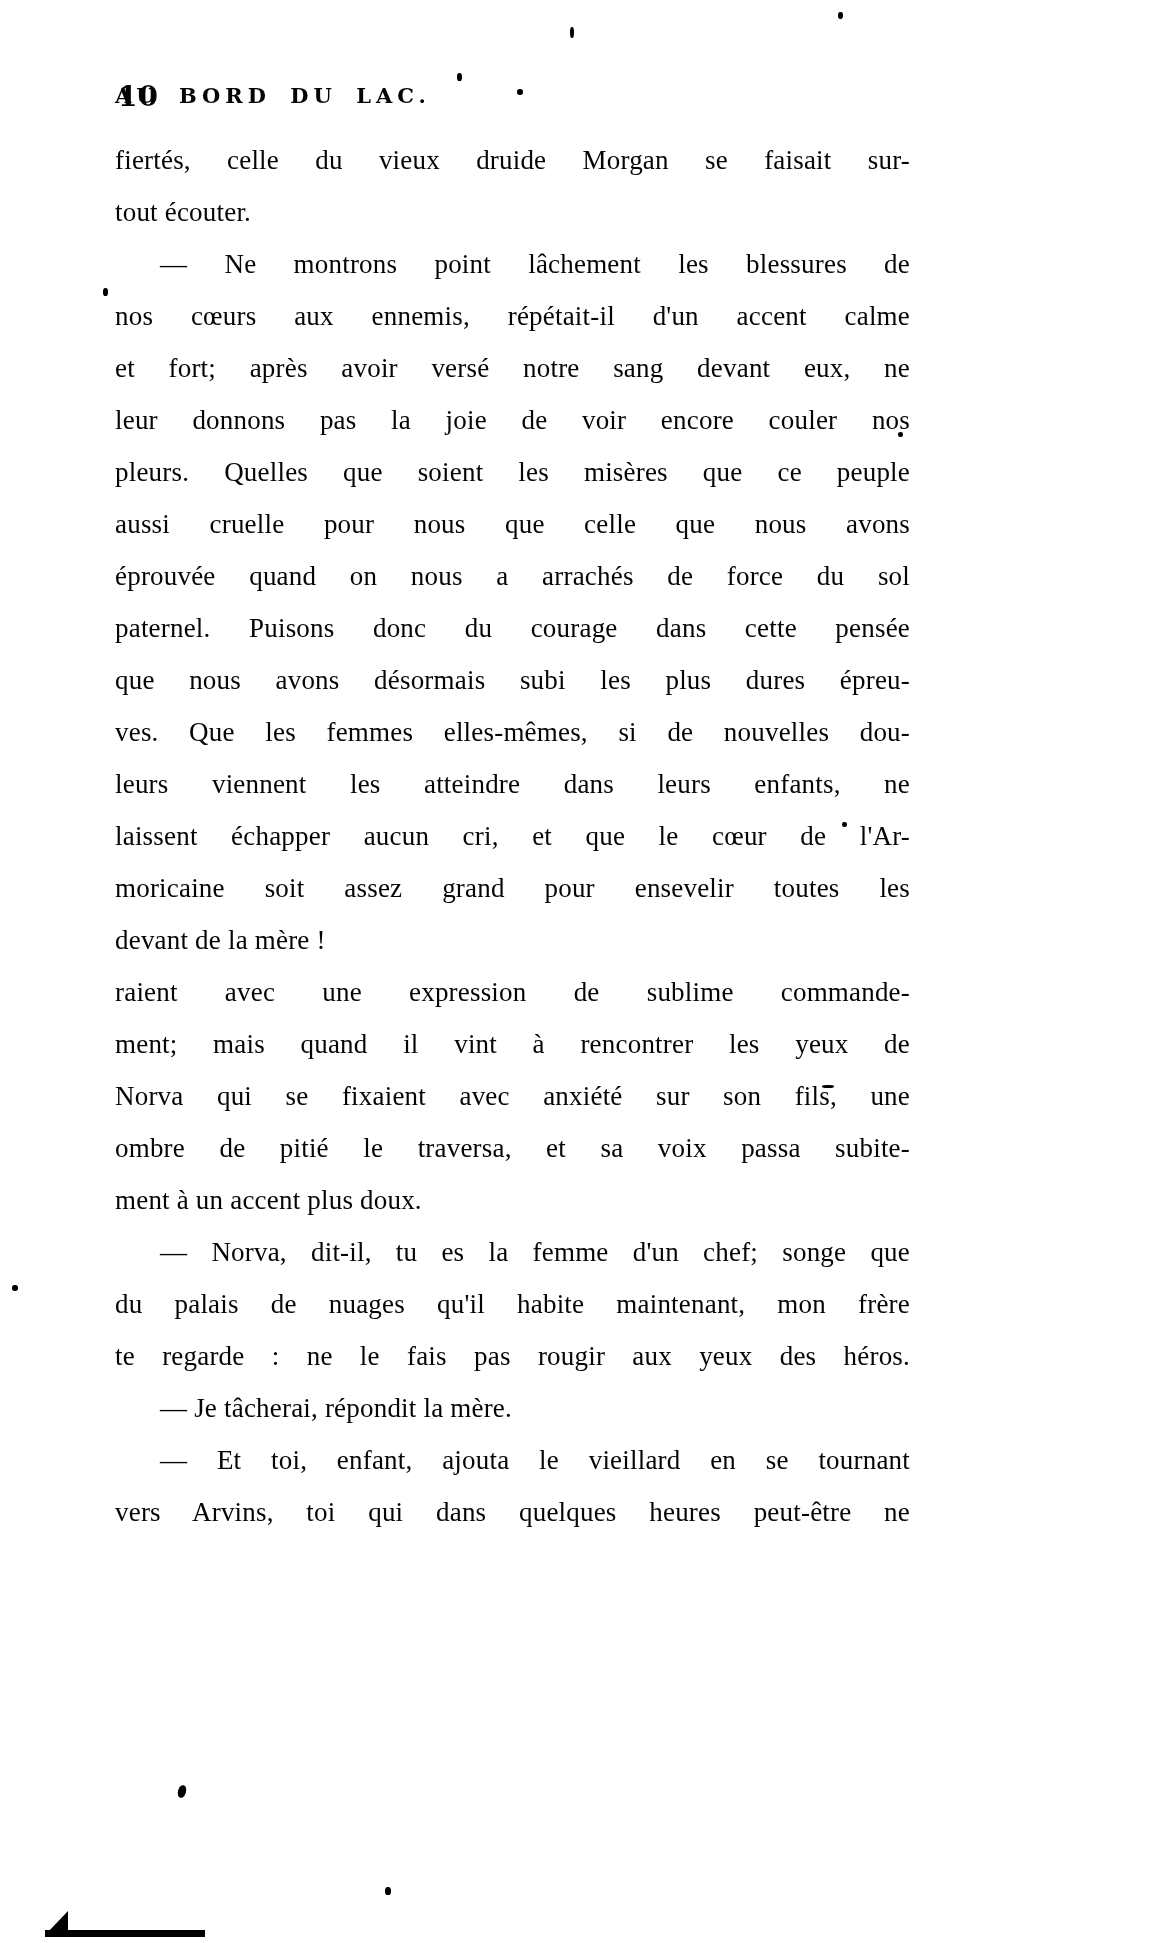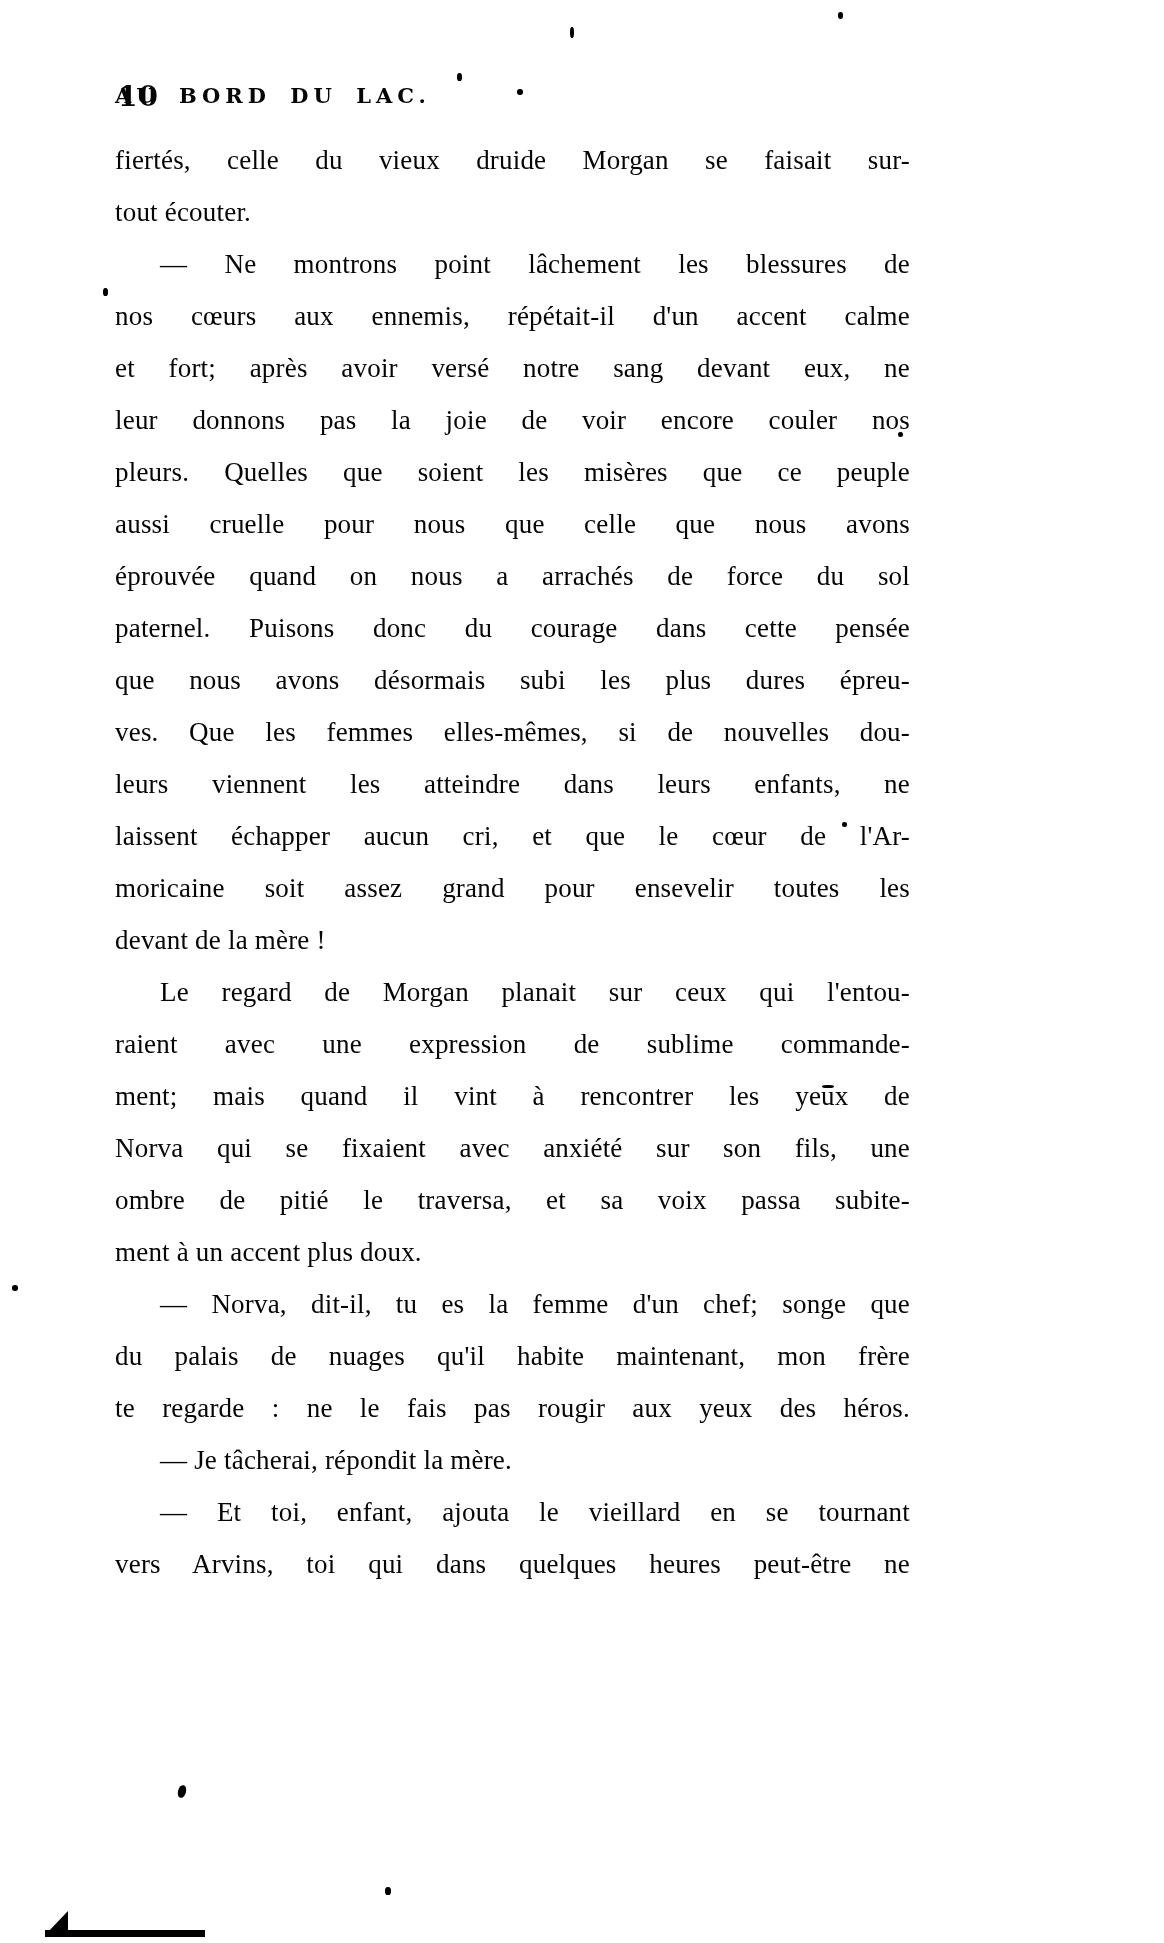--- a/index.html
+++ b/index.html
@@ -106,21 +106,20 @@
       <div class="text-line last-j">pleurs. Quelles que soient les misères que ce peuple</div>
       <div class="text-line last-j">aussi cruelle pour nous que celle que nous avons</div>
       <div class="text-line last-j">éprouvée quand on nous a arrachés de force du sol</div>
       <div class="text-line last-j">paternel. Puisons donc du courage dans cette pensée</div>
       <div class="text-line last-j">que nous avons désormais subi les plus dures épreu-</div>
       <div class="text-line last-j">ves. Que les femmes elles-mêmes, si de nouvelles dou-</div>
       <div class="text-line last-j">leurs viennent les atteindre dans leurs enfants, ne</div>
       <div class="text-line last-j">laissent échapper aucun cri, et que le cœur de l'Ar-</div>
       <div class="text-line last-j">moricaine soit assez grand pour ensevelir toutes les</div>
       <div class="text-line last-l">devant de la mère !</div>
-      <div class="text-line last-j indent">Le regard de Morgan planait sur ceux qui l'entou-</div>
       <div class="text-line last-j">raient avec une expression de sublime commande-</div>
       <div class="text-line last-j">ment; mais quand il vint à rencontrer les yeux de</div>
       <div class="text-line last-j">Norva qui se fixaient avec anxiété sur son fils, une</div>
       <div class="text-line last-j">ombre de pitié le traversa, et sa voix passa subite-</div>
       <div class="text-line last-l">ment à un accent plus doux.</div>
       <div class="text-line last-j indent">— Norva, dit-il, tu es la femme d'un chef; songe que</div>
       <div class="text-line last-j">du palais de nuages qu'il habite maintenant, mon frère</div>
       <div class="text-line last-j">te regarde : ne le fais pas rougir aux yeux des héros.</div>
       <div class="text-line last-l indent">— Je tâcherai, répondit la mère.</div>
       <div class="text-line last-j indent">— Et toi, enfant, ajouta le vieillard en se tournant</div>

